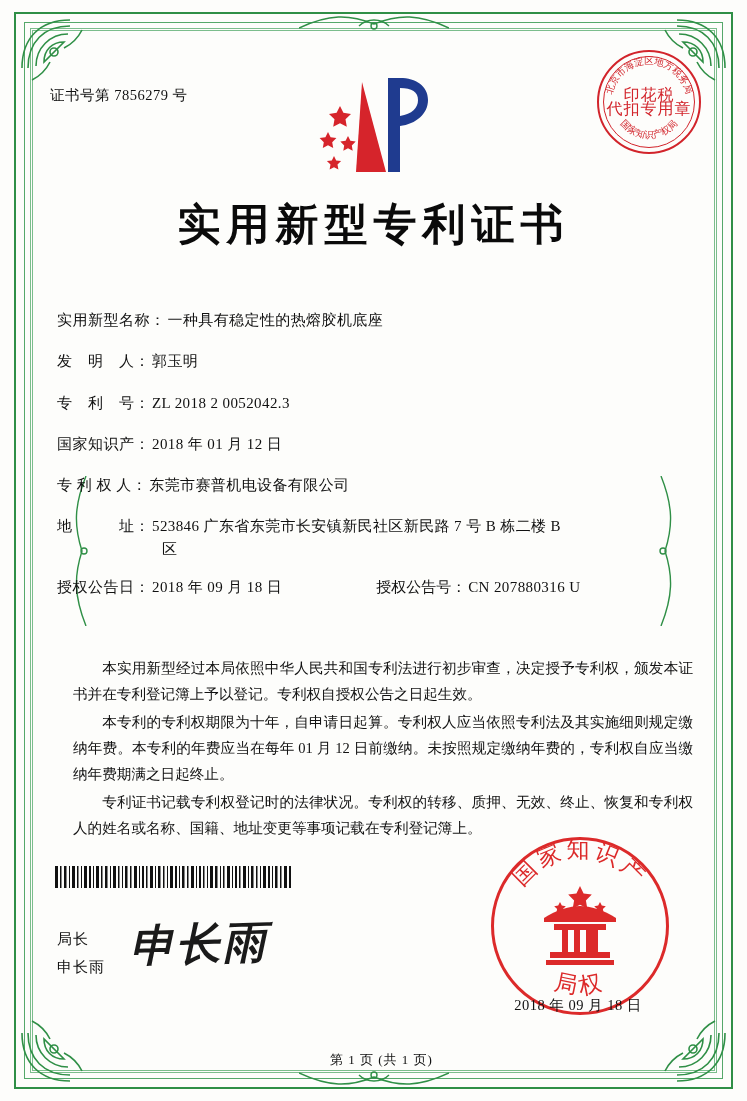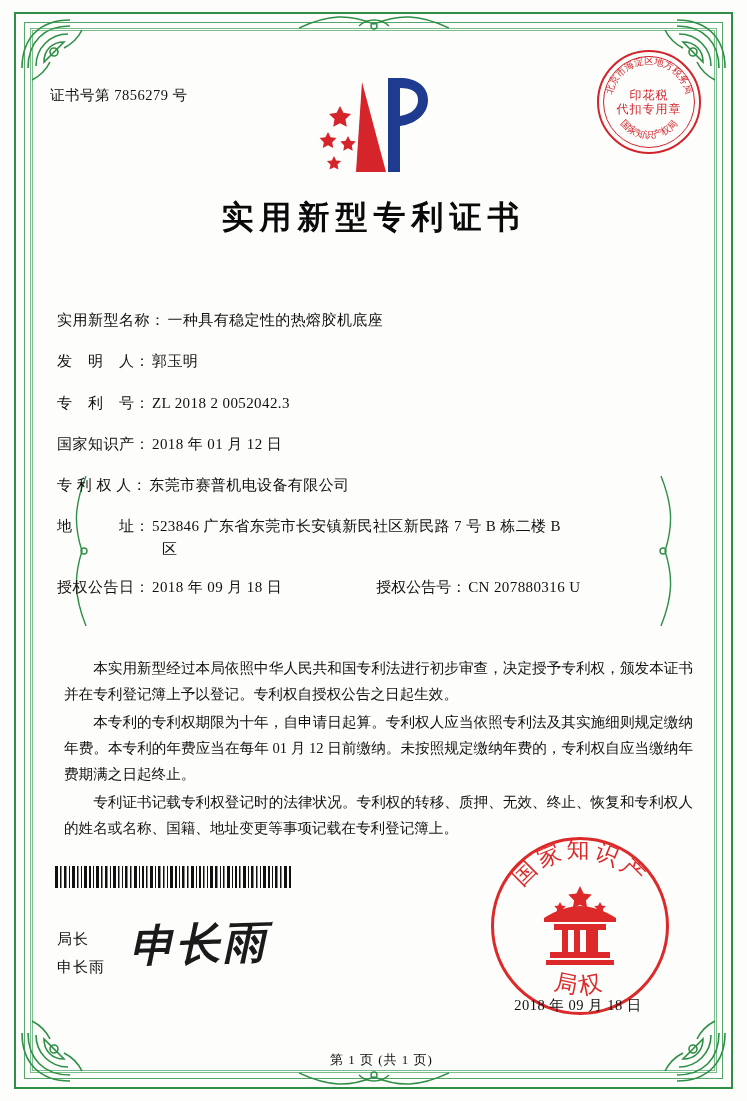--- a/index.html
+++ b/index.html
@@ -92,38 +92,38 @@
   .stamp-top .ring2 {
     position: absolute; inset: 6px;
     border: 1px solid #d2242b;
     border-radius: 50%;
   }
   .stamp-top .center-text {
     position: absolute;
     left: 0; right: 0; top: 38px;
     text-align: center;
     color: #d2242b;
-    font-size: 12px;
+    font-size: 16px;
     line-height: 14px;
     letter-spacing: 1px;
   }
   .arc-text {
     position: absolute;
     inset: 0;
     color: #d2242b;
   }
   .arc-text text { font-size: 9.5px; fill: #d2242b; font-family: "Liberation Serif", serif; }
 
   
   .main-title {
     position: absolute;
     left: 0; right: 0;
     top: 196px;
     text-align: center;
-    font-size: 32px;
+    font-size: 43px;
     font-weight: bold;
     letter-spacing: 6px;
     color: #0a0a0a;
     font-family: "DejaVu Serif", "Liberation Serif", serif;
   }
 
   
   .fields {
     position: absolute;
     left: 57px;
@@ -165,21 +165,21 @@
     position: absolute;
     left: 57px;
     top: 655px;
     width: 636px;
     font-size: 14.6px;
     line-height: 26px;
     text-align: justify;
     color: #111;
   }
   .body-text p {
-    margin: 0 0 2px 7px;
+    margin: 0 0 2px 16px;
     text-indent: 2em;
   }
 
   
   .barcode {
     position: absolute;
     left: 55px;
     top: 866px;
     width: 238px;
     height: 22px;

